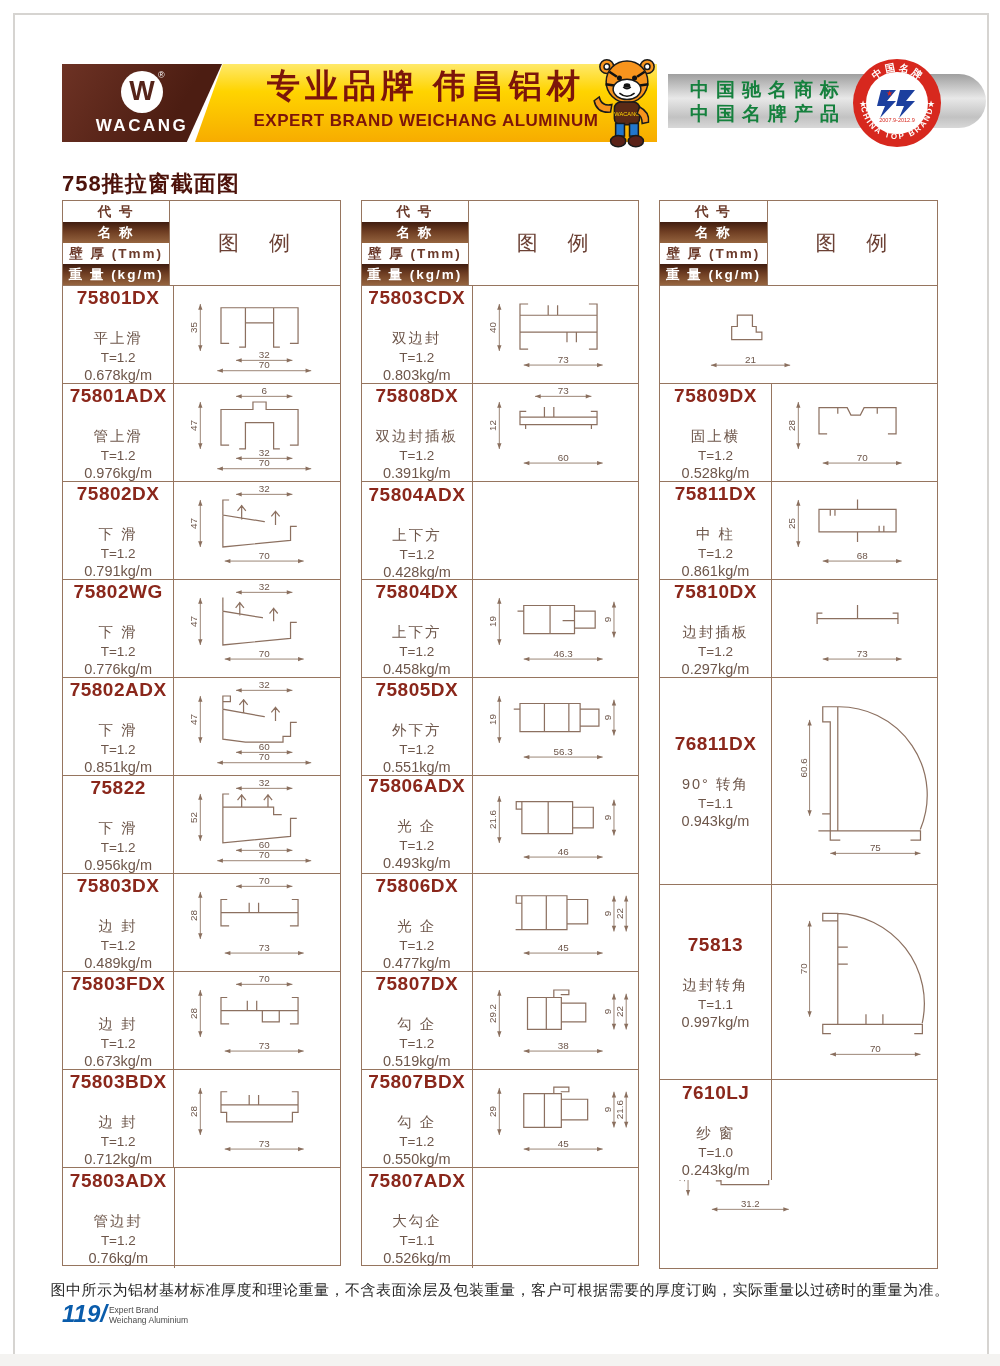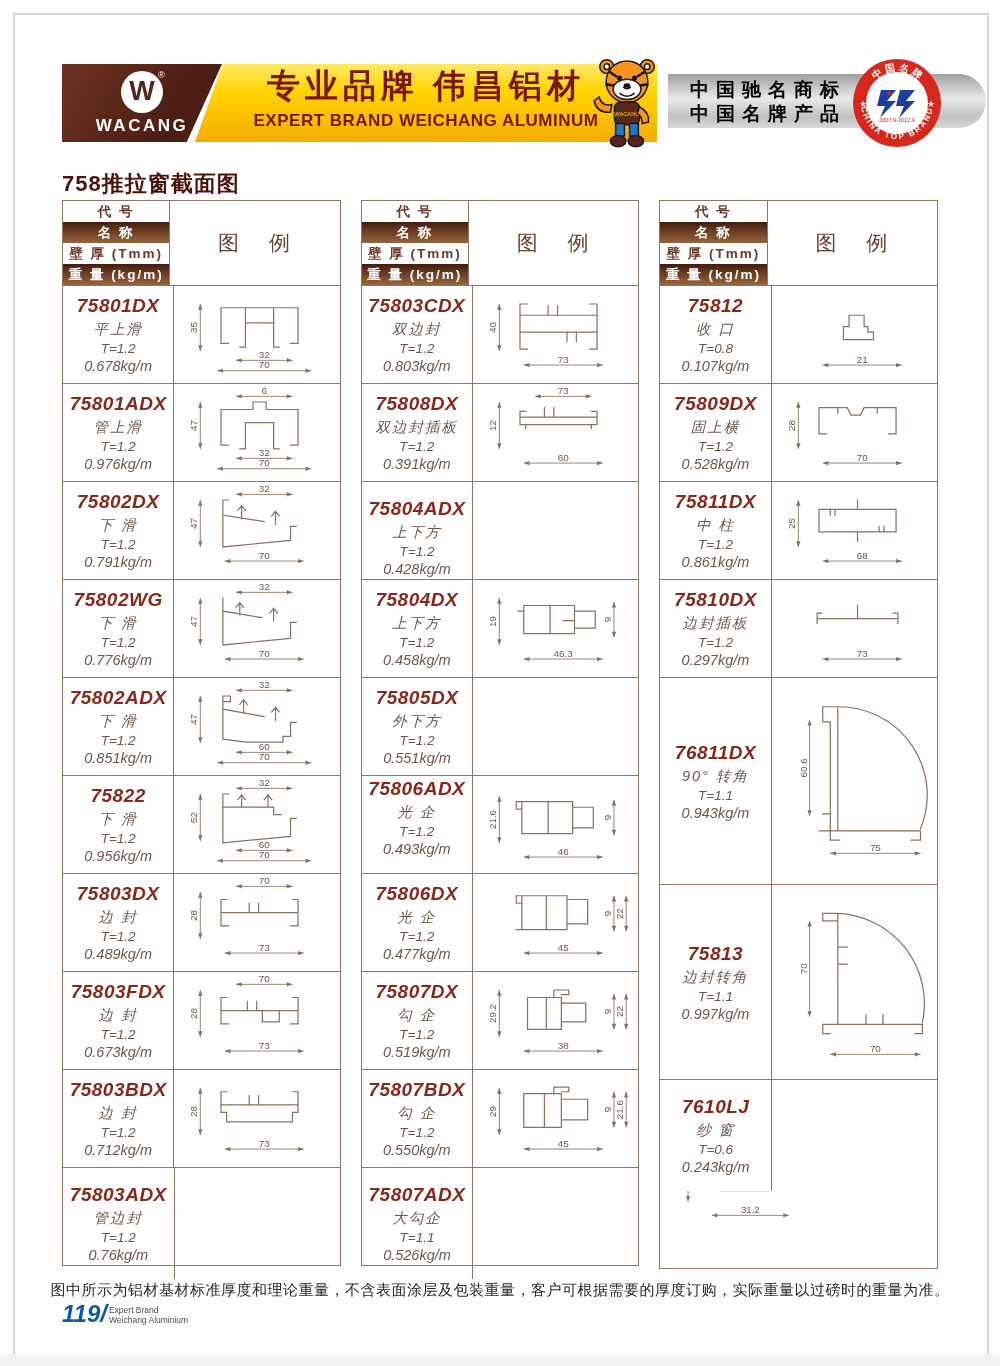--- a/index.html
+++ b/index.html
@@ -9,42 +9,42 @@
 
   
   .logo-plate{position:absolute;left:62px;top:64px;width:160px;height:78px;background:linear-gradient(120deg,#6d3224,#4c1d12 70%);clip-path:polygon(0 0,100% 0,78% 100%,0 100%);z-index:3;display:flex;flex-direction:column;align-items:center;justify-content:center;}
   .logo-circle{width:42px;height:42px;border-radius:50%;background:#fff;color:#55241a;font-weight:bold;font-size:27px;display:flex;align-items:center;justify-content:center;line-height:1;}
   .logo-reg{position:absolute;top:6px;left:96px;color:#fff;font-size:9px;}
   .logo-word{color:#fff;font-weight:bold;font-size:17px;letter-spacing:2.5px;margin-top:3px;}
   .banner{position:absolute;left:195px;top:64px;width:462px;height:78px;background:linear-gradient(180deg,#ffe96a 0%,#ffd400 35%,#f7ac00 100%);clip-path:polygon(6% 0,100% 0,100% 100%,0 100%);z-index:2;display:flex;flex-direction:column;align-items:center;justify-content:flex-start;}
   .banner-title{color:#7c150a;font-weight:bold;font-size:33px;letter-spacing:5px;white-space:nowrap;}
   .banner-sub{color:#7c150a;font-weight:bold;font-size:17px;letter-spacing:.5px;margin-top:2px;white-space:nowrap;}
   .silver-bar{position:absolute;left:668px;top:74px;width:318px;height:54px;border-radius:0 27px 27px 0;background:linear-gradient(180deg,#9f9f9f,#e8e8e8 45%,#c2c2c2 80%,#d8d8d8);z-index:1;}
-  .honor{position:absolute;left:690px;top:78px;z-index:2;color:#000000;font-weight:bold;font-size:19px;letter-spacing:7px;line-height:24px;white-space:nowrap;}
+  .honor{position:absolute;left:690px;top:78px;z-index:2;color:#15803d;font-weight:bold;font-size:19px;letter-spacing:7px;line-height:24px;white-space:nowrap;}
   .mascot{position:absolute;left:588px;top:54px;z-index:4;}
   .badge{position:absolute;left:850px;top:56px;z-index:4;}
 
   
   .page-title{position:absolute;left:62px;top:169px;font-size:22px;font-weight:bold;color:#4d130b;letter-spacing:1px;}
 
   
   .tables{position:absolute;left:62px;top:200px;width:876px;display:flex;gap:20px;align-items:flex-start;}
   .tgroup{flex:1;border:1px solid #96755f;background:#fff;}
   .thead{display:flex;border-bottom:1px solid #96755f;}
   .thead-left{width:40%;border-right:1px solid #96755f;}
   .thead-right{width:60%;display:flex;align-items:center;justify-content:center;font-size:21px;color:#6b4034;letter-spacing:12px;padding-left:10px;}
   .hband{height:21px;display:flex;align-items:center;justify-content:center;font-size:13.5px;font-weight:bold;letter-spacing:2px;white-space:nowrap;}
   .hband.white{color:#6b3a2a;background:#fff;}
   .hband.brown{color:#fff;background:linear-gradient(180deg,#401d10,#6e3d22 45%,#95643f);}
   .trow{display:flex;border-bottom:1px solid #96755f;}
   .trow:last-child{border-bottom:none;flex-direction:column;}
-  .cell-info{width:40%;border-right:1px solid #96755f;display:flex;flex-direction:column;align-items:center;justify-content:center;text-align:center;padding:16px 0;font-style:italic;}
+  .cell-info{width:40%;border-right:1px solid #96755f;display:flex;flex-direction:column;align-items:center;justify-content:center;text-align:center;padding:2px 0;}
   .cell-diag{width:60%;display:flex;align-items:center;justify-content:center;overflow:hidden;}
   .p-code{font-size:19px;font-weight:bold;color:#8a271b;letter-spacing:.5px;}
-  .p-name{font-size:14.5px;color:#6d564a;margin-top:3px;letter-spacing:2px;}
+  .p-name{font-size:14.5px;color:#6d564a;margin-top:20px;letter-spacing:2px;}
   .p-thk{font-size:13.5px;color:#6d564a;margin-top:2px;}
   .p-wgt{font-size:14.5px;color:#6d564a;margin-top:2px;}
 
   
   .footnote{position:absolute;left:0;top:1281px;width:1000px;text-align:center;font-size:15px;color:#272727;letter-spacing:.5px;}
   .pageno{position:absolute;left:62px;top:1303px;display:flex;align-items:flex-start;}
   .pageno-num{color:#0a5cab;font-weight:bold;font-size:24px;line-height:22px;font-style:italic;}
   .pageno-lines{font-size:8.5px;color:#4c4c4c;line-height:10px;margin-left:2px;margin-top:2px;}
   svg text.dimt{fill:#6d564a;font-size:10.5px;font-family:"Liberation Sans",sans-serif;}
   svg .prof{stroke:#8c7060;stroke-width:1.3;fill:none;stroke-linecap:square;stroke-linejoin:miter;}
@@ -517,20 +517,39 @@
           </svg>
         </div>
   </div>
       <div class="trow" style="height: 97px;">
     <div class="cell-info">
       <div class="p-code">75805DX</div>
       <div class="p-name">外下方</div>
       <div class="p-thk">T=1.2</div>
       <div class="p-wgt">0.551kg/m</div>
     </div>
+    <div class="cell-diag">
+          <svg width="172" height="92" viewBox="0 0 176 94">
+            <g transform="translate(36,10)">
+              <path class="prof" d="M14,12 H66 V42 H14 Z M14,18 h-6 M40,12 V42 M66,12 H78 V42 H66 M78,18 H98 V36 H78"></path>
+            </g>
+            <path class="dim" d="M28,14 V64"></path>
+            <polygon points="28,14 25.7,20 30.3,20" fill="#8a6f5e"></polygon>
+            <polygon points="28,64 25.7,58 30.3,58" fill="#8a6f5e"></polygon>
+            <text class="dimt" x="25" y="39" text-anchor="middle" transform="rotate(-90 25 39)">19</text>
+            <path class="dim" d="M150,18 V56"></path>
+            <polygon points="150,18 147.7,24 152.3,24" fill="#8a6f5e"></polygon>
+            <polygon points="150,56 147.7,50 152.3,50" fill="#8a6f5e"></polygon>
+            <text class="dimt" x="147" y="37" text-anchor="middle" transform="rotate(-90 147 37)">9</text>
+            <path class="dim" d="M54,79 H138"></path>
+            <polygon points="54,79 60,76.7 60,81.3" fill="#8a6f5e"></polygon>
+            <polygon points="138,79 132,76.7 132,81.3" fill="#8a6f5e"></polygon>
+            <text class="dimt" x="96" y="76.5" text-anchor="middle">56.3</text>
+          </svg>
+        </div>
   </div>
       <div class="trow" style="height: 97px; align-items: flex-end;">
     <div class="cell-info">
       <div class="p-code">75806ADX</div>
       <div class="p-name">光 企</div>
       <div class="p-thk">T=1.2</div>
       <div class="p-wgt">0.493kg/m</div>
     </div>
     <div class="cell-diag">
           <svg width="172" height="92" viewBox="0 0 176 94">
@@ -677,26 +696,20 @@
     <div class="thead">
       <div class="thead-left">
         <div class="hband white">代 号</div>
         <div class="hband brown">名 称</div>
         <div class="hband white">壁 厚 (Tmm)</div>
         <div class="hband brown">重 量 (kg/m)</div>
       </div>
       <div class="thead-right">图  例</div>
     </div>
   <div class="trow" style="height: 97px;">
-    <div class="cell-info">
-      <div class="p-code">75812</div>
-      <div class="p-name">收 口</div>
-      <div class="p-thk">T=0.8</div>
-      <div class="p-wgt">0.107kg/m</div>
-    </div>
     <div class="cell-diag">
           <svg width="172" height="92" viewBox="0 0 176 94">
             <g transform="translate(36,10)">
               <path class="prof" d="M40,42 V28 H46 V16 H62 V28 H66 V34 H72 V42 Z"></path>
             </g>
             <path class="dim" d="M54,79 H138"></path>
             <polygon points="54,79 60,76.7 60,81.3" fill="#8a6f5e"></polygon>
             <polygon points="138,79 132,76.7 132,81.3" fill="#8a6f5e"></polygon>
             <text class="dimt" x="96" y="76.5" text-anchor="middle">21</text>
           </svg>
@@ -806,21 +819,21 @@
             <polygon points="62,172 68,169.7 68,174.3" fill="#8a6f5e"></polygon>
             <polygon points="158,172 152,169.7 152,174.3" fill="#8a6f5e"></polygon>
             <text class="dimt" x="110" y="169.5" text-anchor="middle">70</text>
           </svg>
         </div>
   </div>
       <div class="trow" style="height: 188px;">
     <div class="cell-info">
       <div class="p-code">7610LJ</div>
       <div class="p-name">纱 窗</div>
-      <div class="p-thk">T=0.6</div>
+      <div class="p-thk">T=1.0</div>
       <div class="p-wgt">0.243kg/m</div>
     </div>
     <div class="cell-diag">
           <svg width="172" height="174" viewBox="0 0 176 190">
             <g transform="translate(36,10)">
               <path class="prof" d="M28,34 H80 M28,34 V42 H80 V34 M58,34 V22 H72 V34 M64,22 V15 h6 M28,38 h-5"></path>
             </g>
             <path class="dim" d="M28,14 V64"></path>
             <polygon points="28,14 25.7,20 30.3,20" fill="#8a6f5e"></polygon>
             <polygon points="28,64 25.7,58 30.3,58" fill="#8a6f5e"></polygon>

